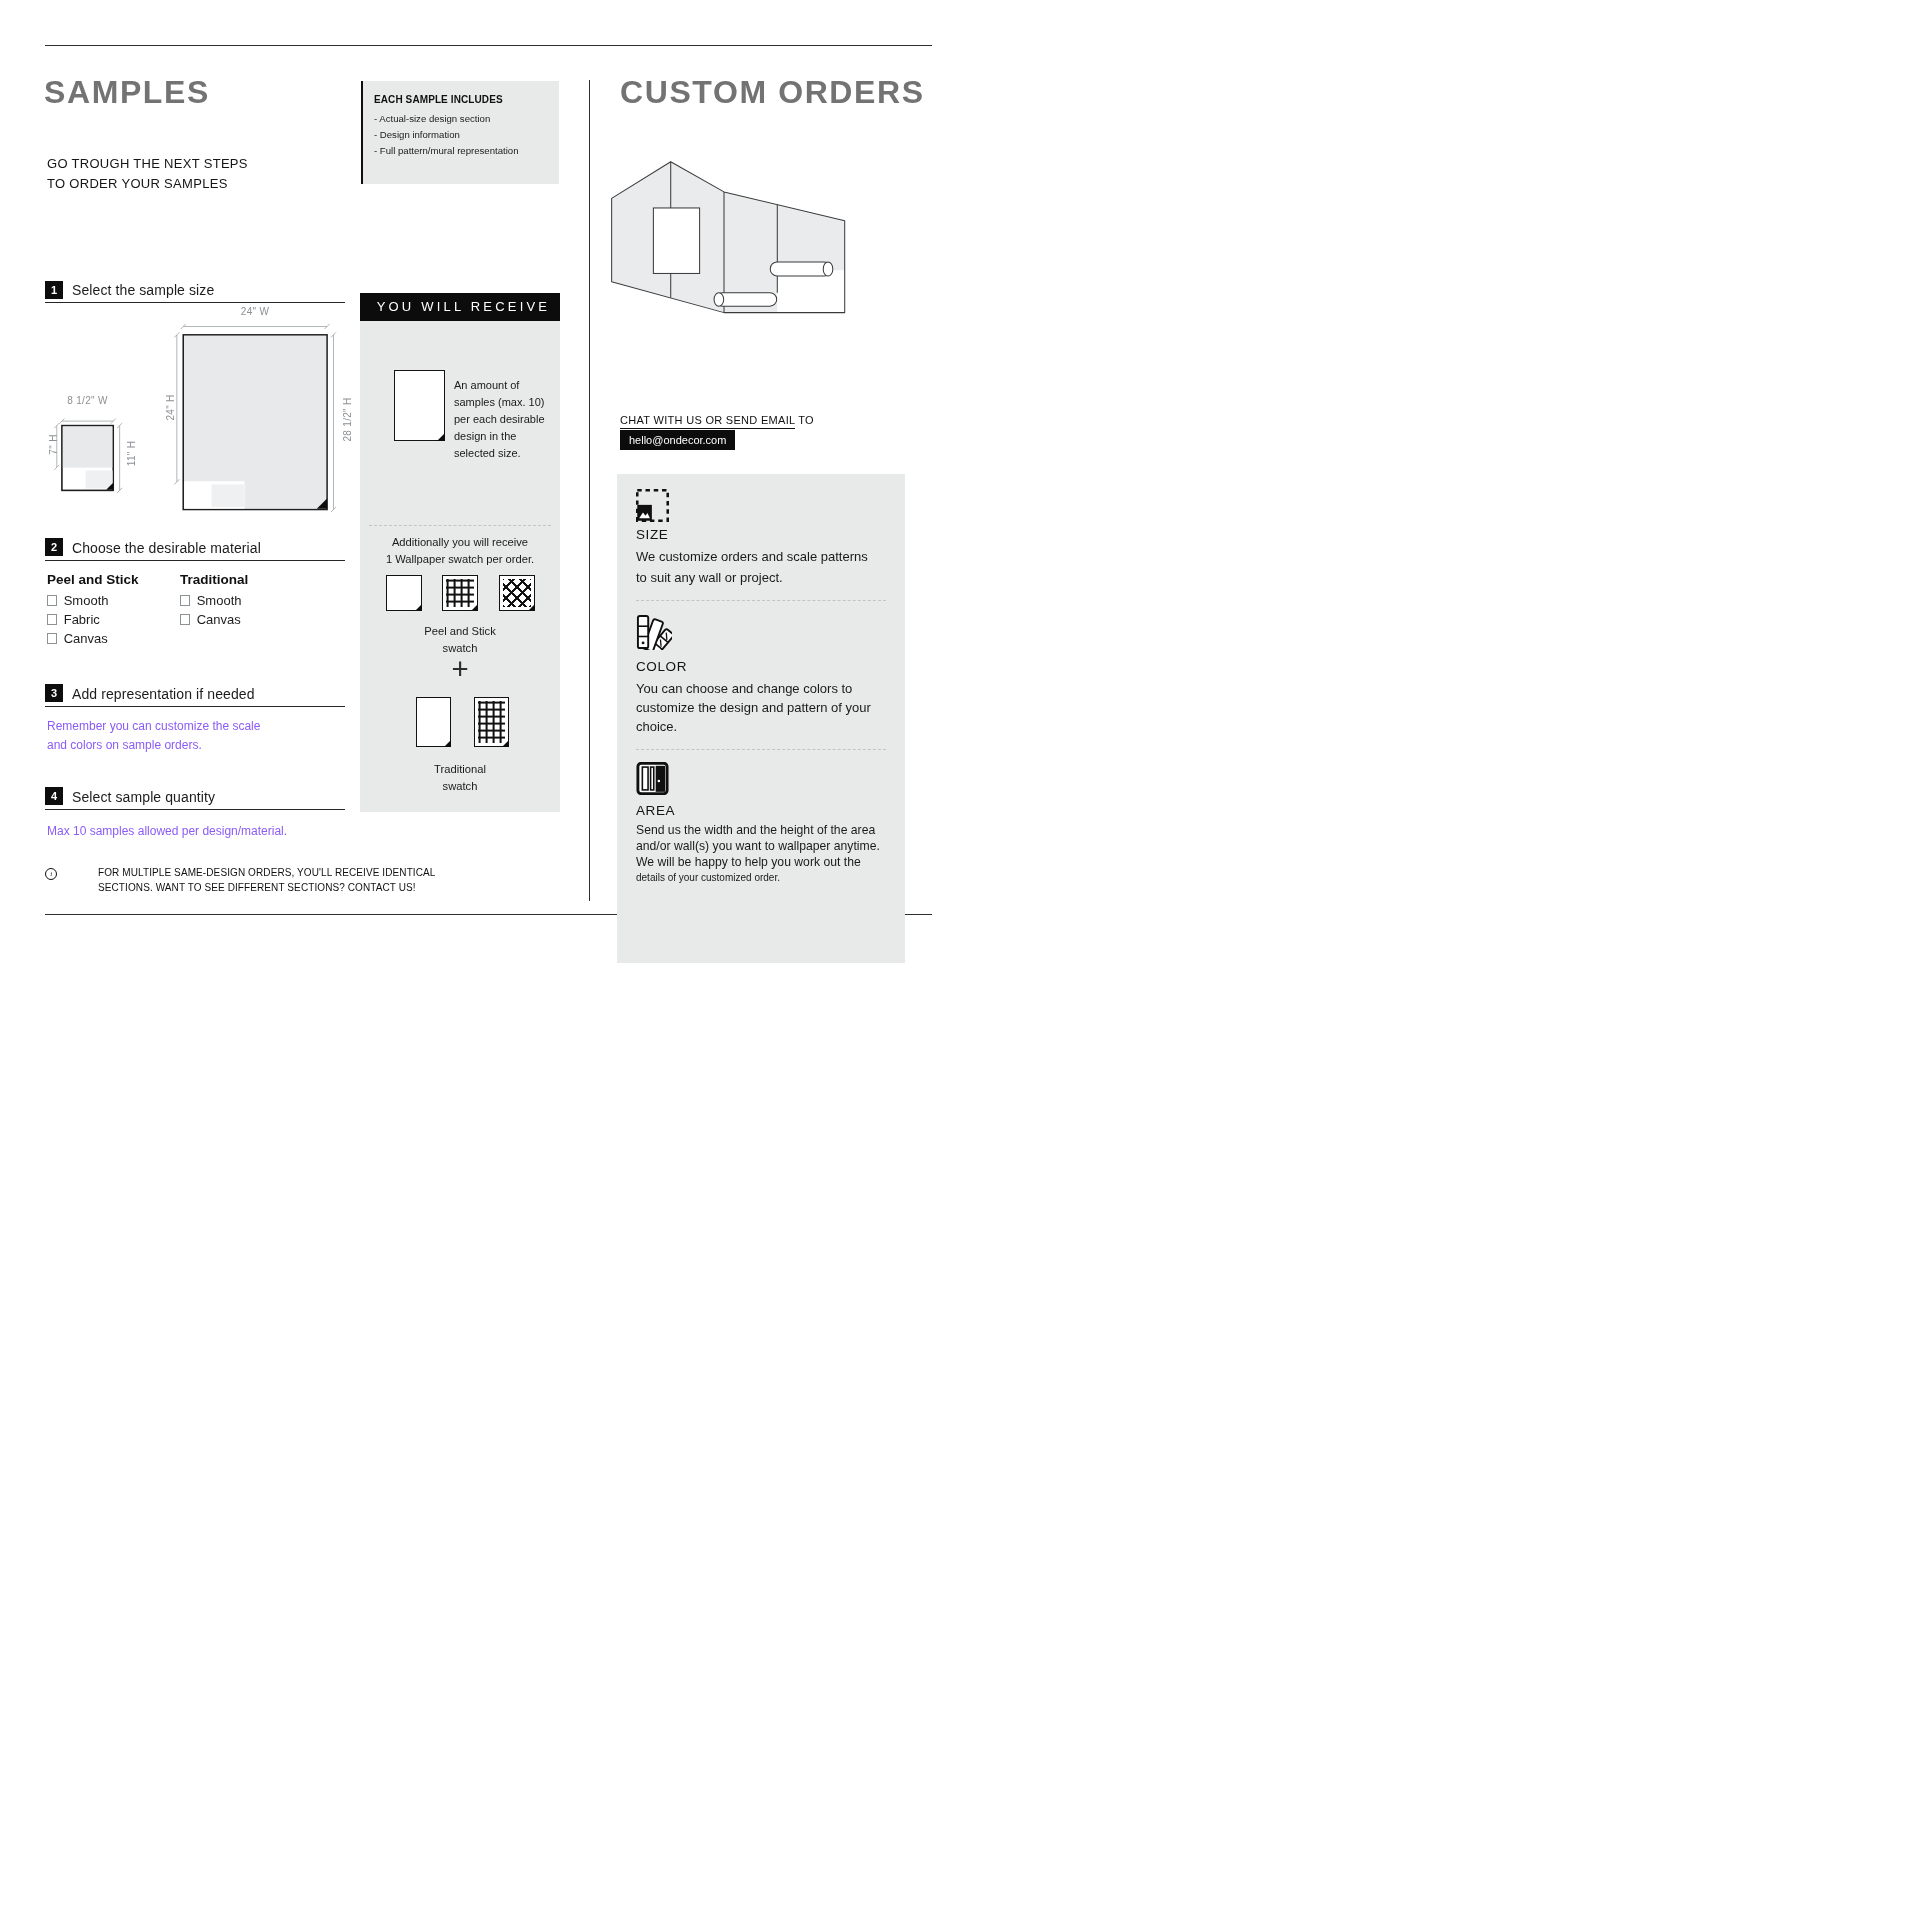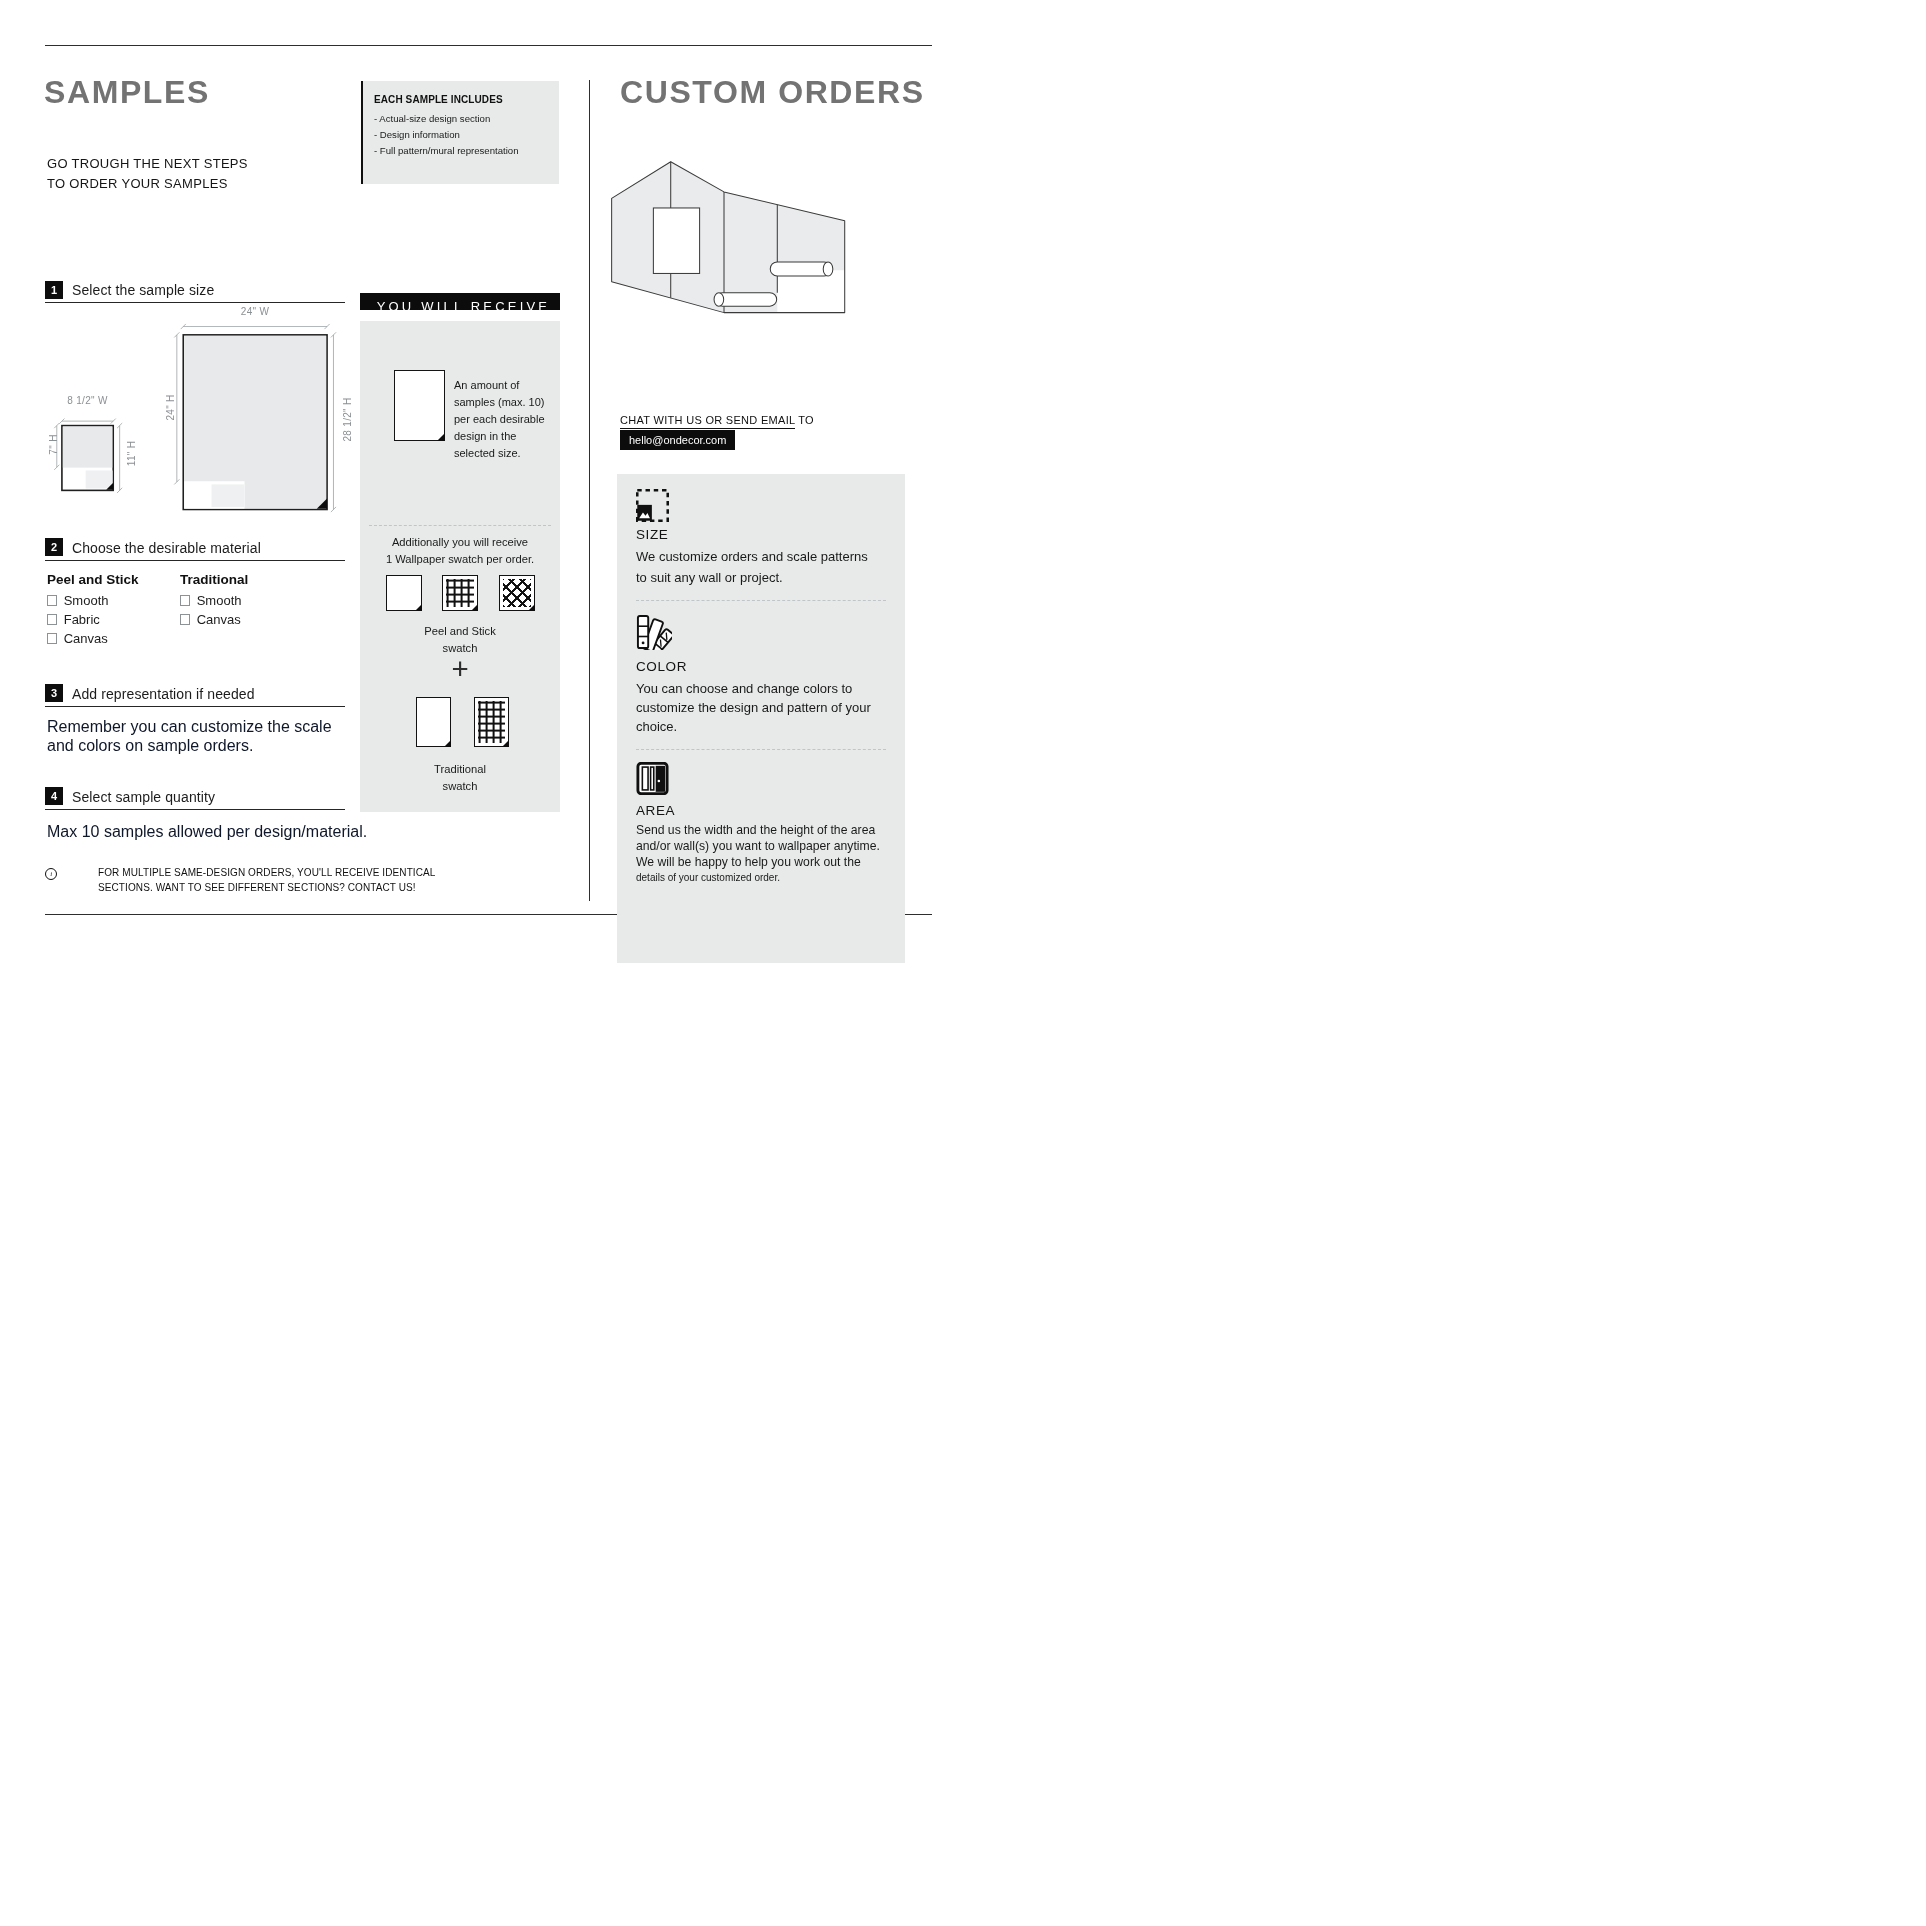--- a/index.html
+++ b/index.html
@@ -12,21 +12,21 @@
   .subtitle{font-size:13px;line-height:19.6px;color:#161616;letter-spacing:0.3px;}
   
   .includes-box{background:#e8eaea;border-left:2.6px solid #0f0f0f;box-sizing:border-box;padding:13px 9px 0 11px;}
   .includes-box h3{margin:0 0 6.4px 0;font-size:10px;font-weight:bold;color:#101010;letter-spacing:0.1px;}
   .includes-box .bullet{font-size:9.6px;line-height:15.7px;color:#1a1a1a;padding-left:6.4px;text-indent:-6.4px;width:173px;}
   
   .step-num{width:18px;height:18px;background:#0d0d0d;color:#fff;font-size:11px;font-weight:bold;
             display:flex;align-items:center;justify-content:center;}
   .step-label{font-size:14px;color:#1c1c1c;letter-spacing:0.1px;white-space:nowrap;}
   .step-underline{height:1.3px;background:#262626;}
-  .body-text{font-size:16px;line-height:19px;color:#0f172a;}
+  .body-text{font-size:12px;line-height:19px;color:#8b5cf6;}
   
   .mat-heading{font-size:13.5px;font-weight:bold;color:#111;}
   .cb-row{display:flex;align-items:center;gap:6.4px;}
   .cb{width:8.3px;height:8.3px;border:1px solid #8d9296;background:#fff;}
   .cb-label{font-size:13px;color:#1d1d1d;}
   
   .dim-label{font-size:10px;color:#8b9094;white-space:nowrap;letter-spacing:0.3px;}
   .rot{transform:rotate(-90deg);transform-origin:center;}
   
   .banner{background:#0c0c0c;color:#fff;font-size:13px;letter-spacing:3.2px;line-height:28px;padding-left:16.7px;box-sizing:border-box;}
@@ -174,21 +174,21 @@
       <span>4</span>
     </div>
   <div class="abs step-label" style="left:72px;top:789px;">Select sample quantity</div>
   <div class="abs step-underline" style="left:45px;top:809px;width:300px;"></div>
   <div class="abs body-text" style="left:47px;top:822px;">Max 10 samples allowed per design/material.</div>
 
   <div class="abs info-icon" style="left:45px;top:868px;">i</div>
   <div class="abs foot-note" style="left:62px;top:867px;">FOR MULTIPLE SAME-DESIGN ORDERS, YOU'LL RECEIVE IDENTICAL</div>
   <div class="abs foot-note" style="left:62px;top:882px;">SECTIONS. WANT TO SEE DIFFERENT SECTIONS? CONTACT US!</div>
 
-  <div class="abs banner" style="left:360px;top:293px;width:200px;height:17px;">YOU WILL RECEIVE</div>
+  <div class="abs banner" style="left:360px;top:293px;width:200px;height:28px;">YOU WILL RECEIVE</div>
 
   <div class="abs panel" style="left:360px;top:321px;width:200px;height:491px;">
     <div class="abs" style="left:34px;top:49px;width:51px;height:71px;background:#fff;border:1.3px solid #141414;box-sizing:border-box;">
       <span class="fold"></span>
     </div>
     <div class="abs mid-text" style="left:94px;top:56px;width:104px;">An amount of samples (max. 10) per each desirable design in the selected size.</div>
 
     <div class="abs dash" style="left:9px;top:204px;width:182px;"></div>
 
     <div class="abs center-text" style="left:0;top:213px;width:200px;">

